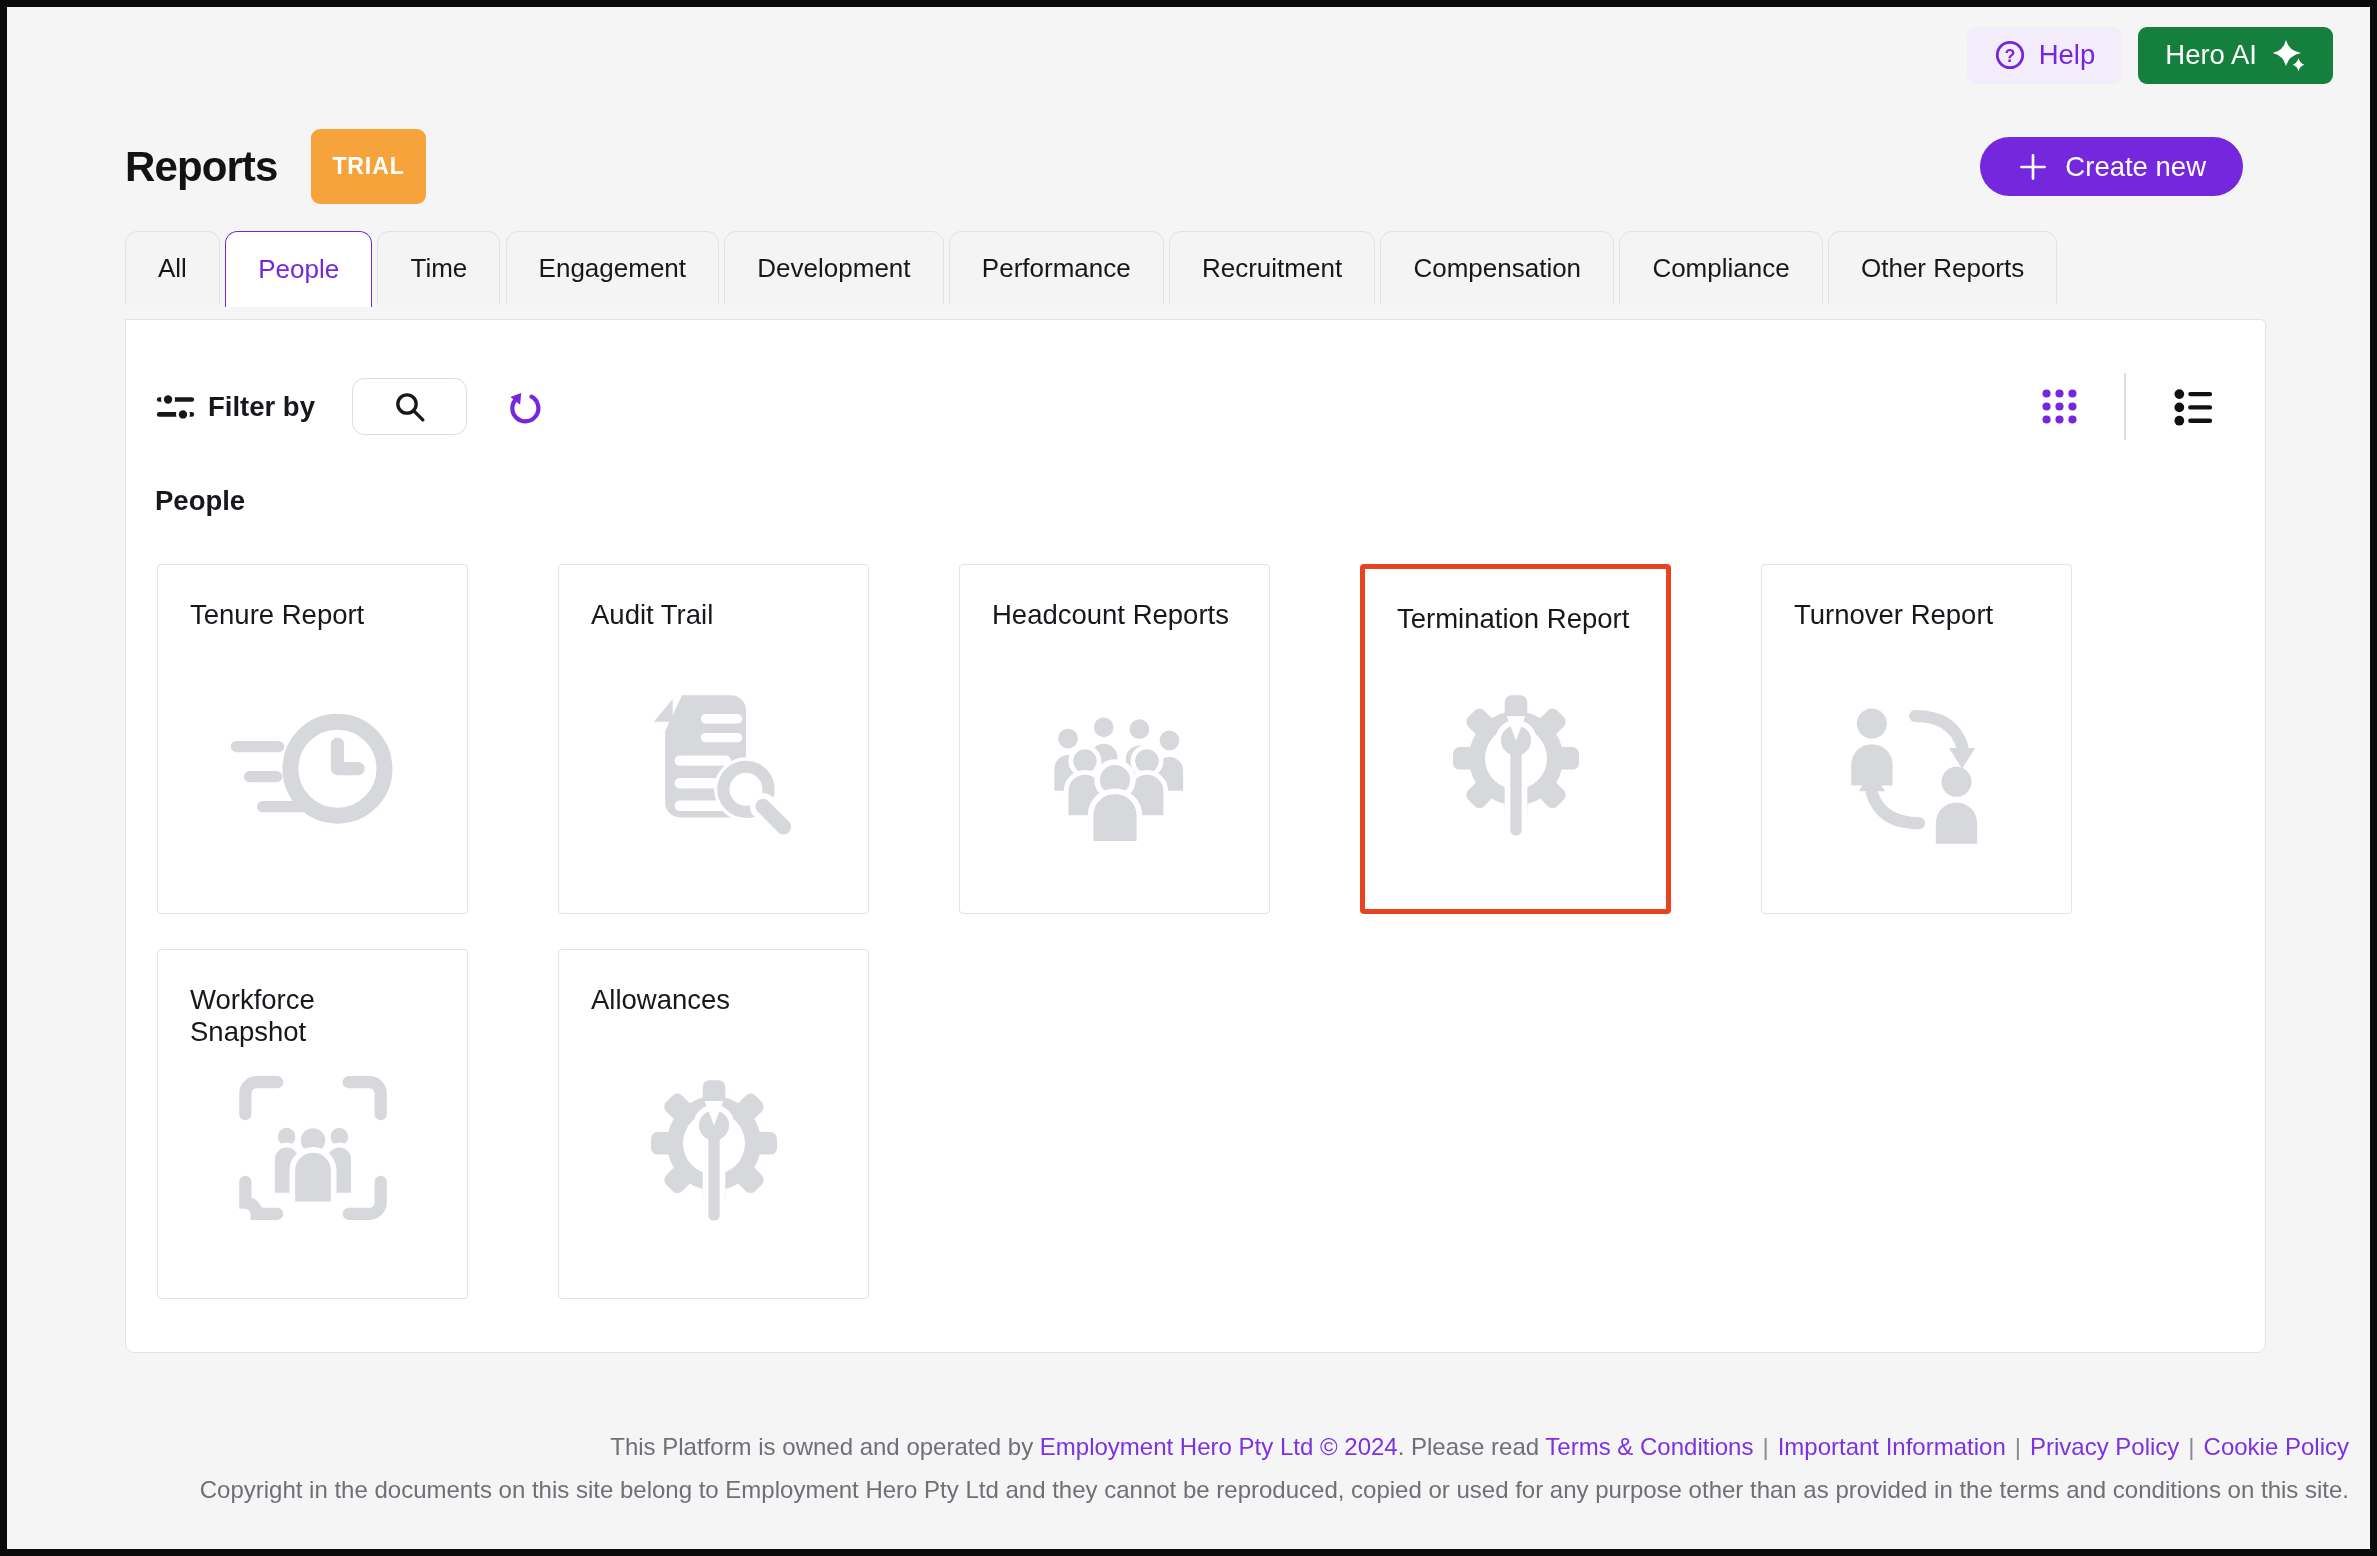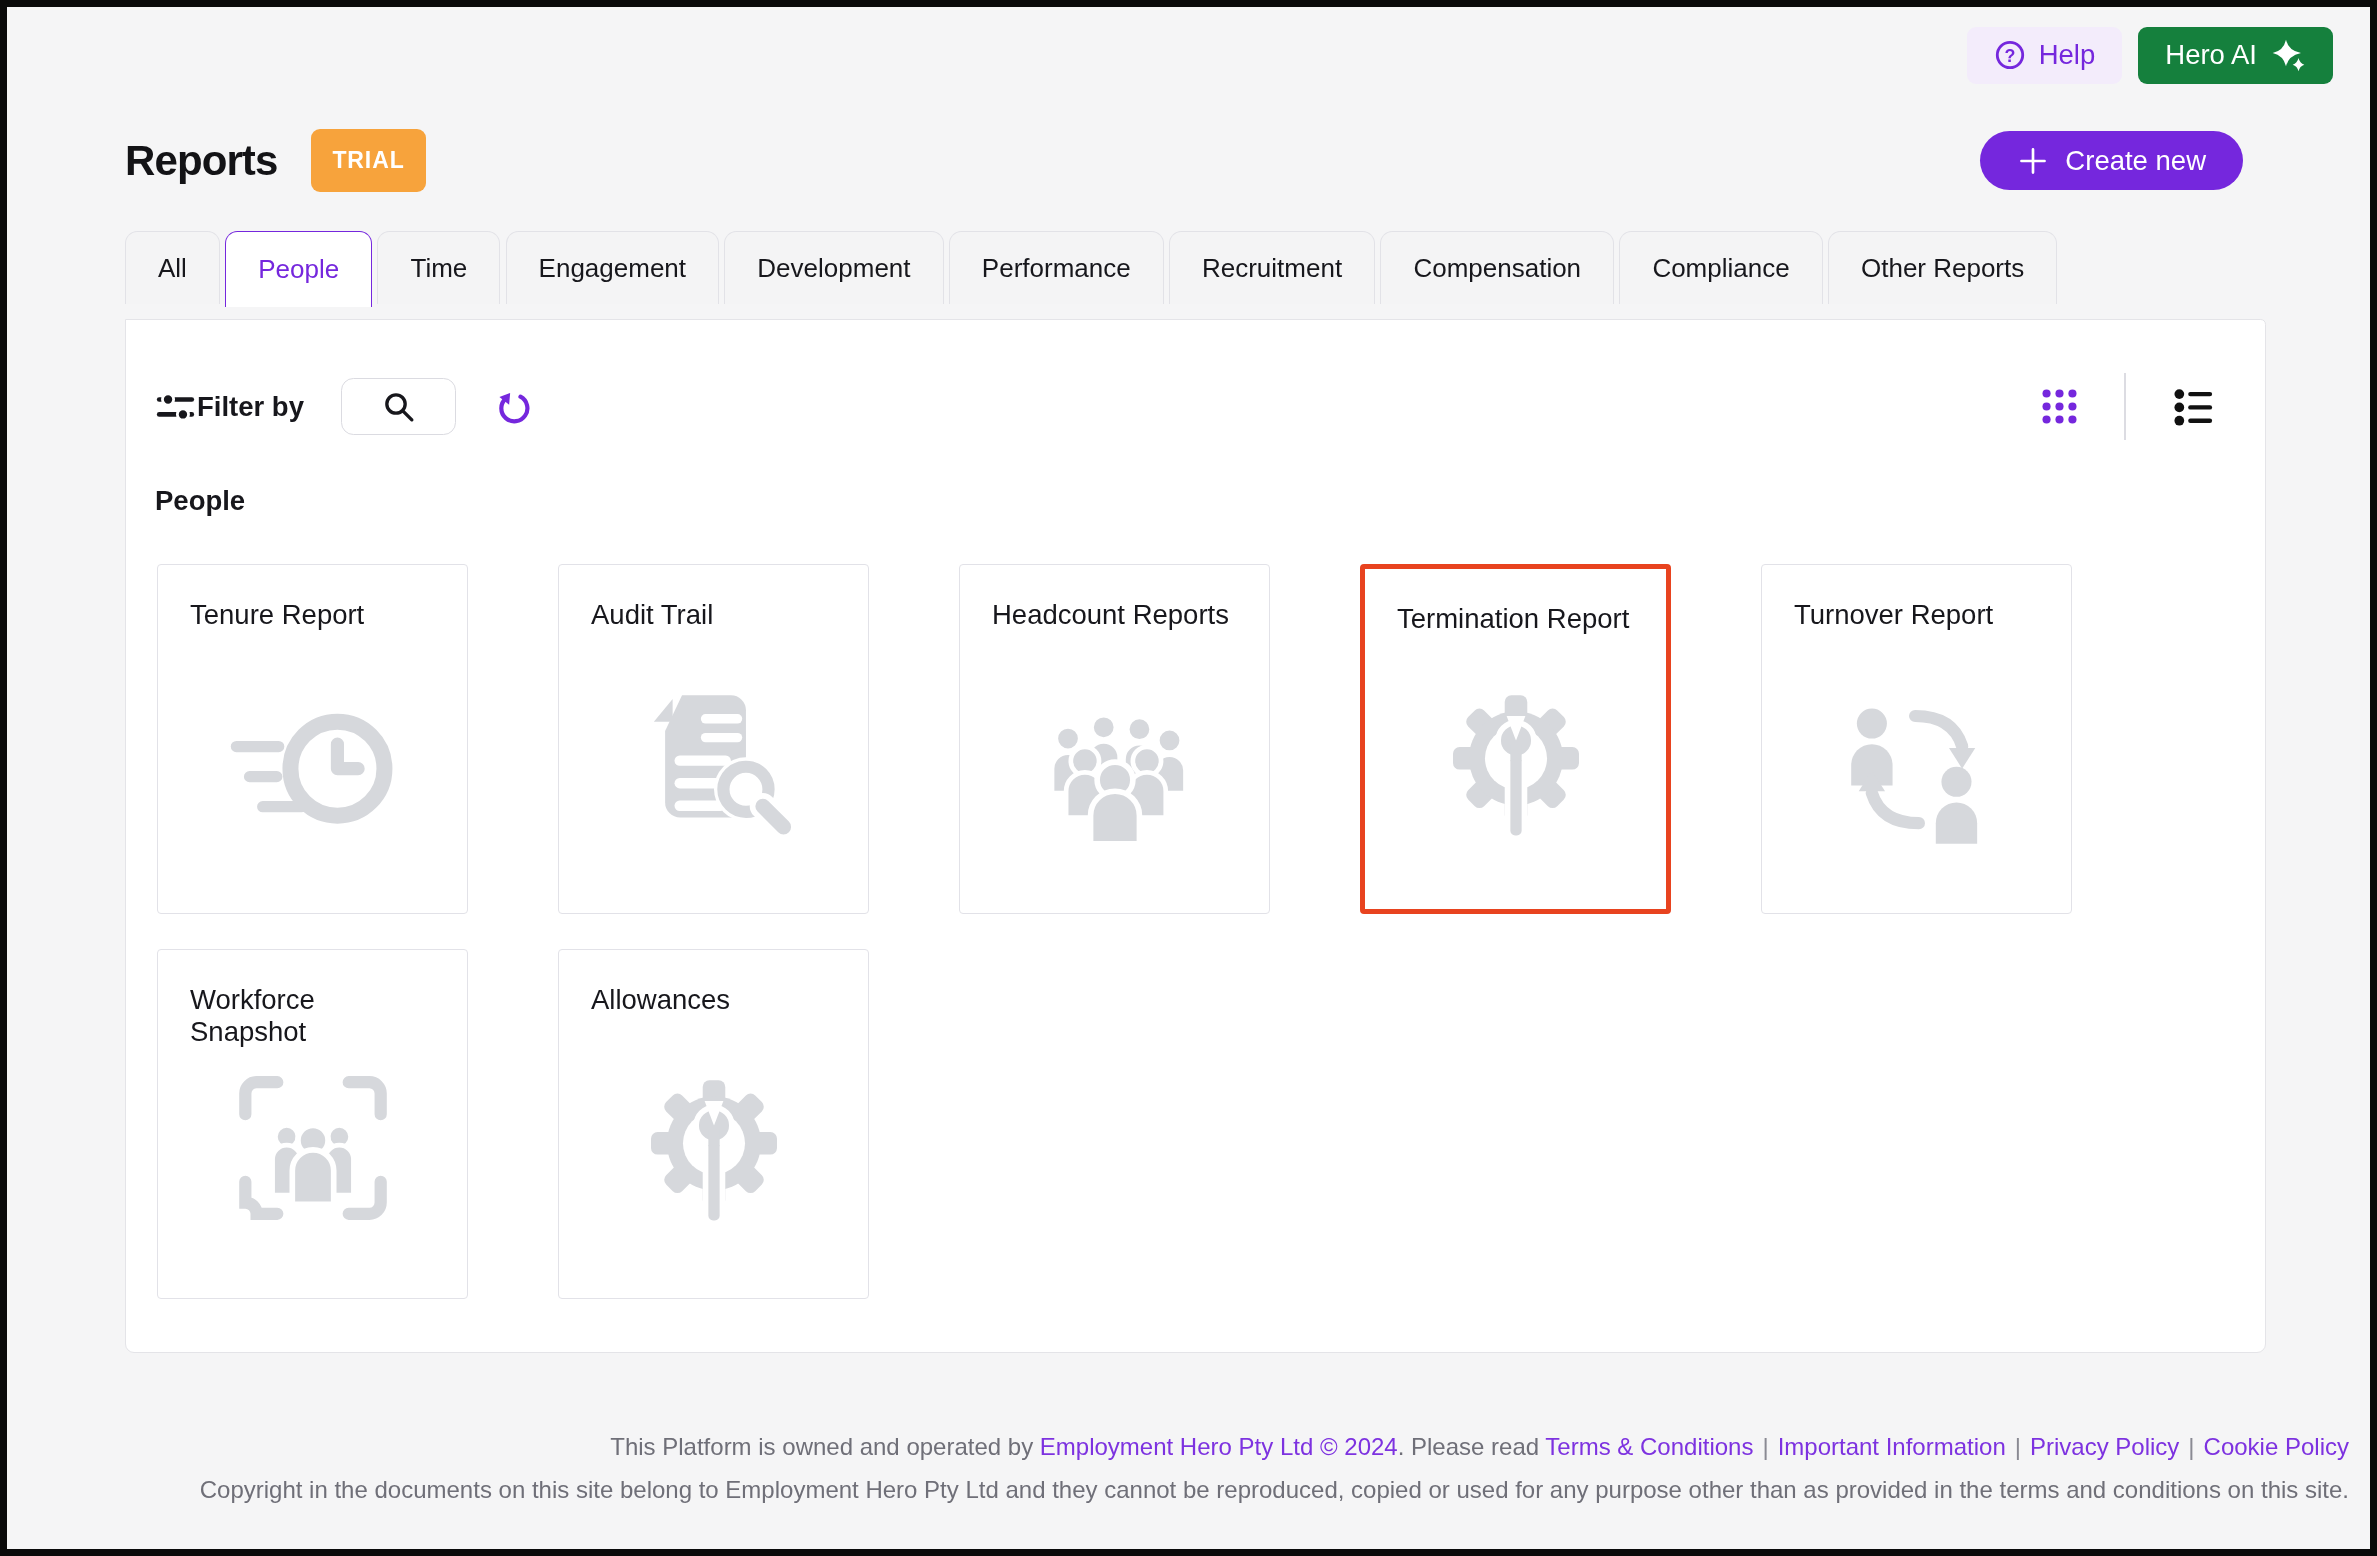--- a/index.html
+++ b/index.html
@@ -22,21 +22,21 @@
   .hero-ai-btn {
     height:57px; padding:0 27px; background:#15803d; border-radius:9px;
     display:flex; align-items:center; gap:14px; color:#fff; font-size:27.5px; cursor:pointer;
   }
 
   
   .title-row { position:absolute; left:118px; right:127px; top:122px; display:flex; align-items:center; }
   .page-title { font-size:42px; font-weight:bold; letter-spacing:-0.9px; color:#131316; }
   .trial-badge {
     margin-left:34px; background:#f7a33c; color:#fff; font-size:23px; font-weight:bold;
-    letter-spacing:0.9px; padding:18px 21px; border-radius:9px;
+    letter-spacing:0.9px; padding:24px 21px; border-radius:9px;
   }
   .create-new-btn {
     margin-left:auto; height:59px; padding:0 37px; background:#7527dd; color:#fff;
     border:none; border-radius:886px; font-size:27.5px; display:flex; align-items:center; gap:16px;
     font-family:"Liberation Sans", sans-serif; cursor:pointer;
   }
 
   
   .tabs { position:absolute; left:118px; top:224px; display:flex; align-items:flex-end; gap:5.3px; z-index:2; }
   .tab {
@@ -48,21 +48,21 @@
     background:#fff; border:1.8px solid #7527dd; border-bottom:none;
     color:#7527dd; height:76px; margin-bottom:-2.7px; z-index:3;
   }
 
   
   .panel {
     position:absolute; left:118px; top:312px; width:2141px; height:1034px;
     background:#fff; border:0.9px solid #e4e4e8; border-radius:0 5.3px 9px 9px; z-index:1;
   }
   .filter-row { position:absolute; left:29px; right:50px; top:57px; height:59px; display:flex; align-items:center; }
-  .filter-label { font-size:27.5px; font-weight:bold; margin-left:1px; }
+  .filter-label { font-size:27.5px; font-weight:bold; margin-left:12px; }
   .search-box {
     margin-left:37px; width:115px; height:57px; border:1.8px solid #dbdbe1; border-radius:12.4px;
     display:flex; align-items:center; justify-content:center; background:#fff; cursor:pointer;
   }
   .refresh-btn { margin-left:37px; width:41px; height:41px; display:flex; align-items:center; justify-content:center; cursor:pointer; }
   .view-toggles { margin-left:auto; display:flex; align-items:center; gap:46px; }
   .v-divider { width:1.8px; height:67px; background:#dcdce2; }
   .icon-btn { display:flex; align-items:center; justify-content:center; cursor:pointer; }
 
   .section-title { position:absolute; left:29px; top:165px; font-size:27.5px; font-weight:bold; }

